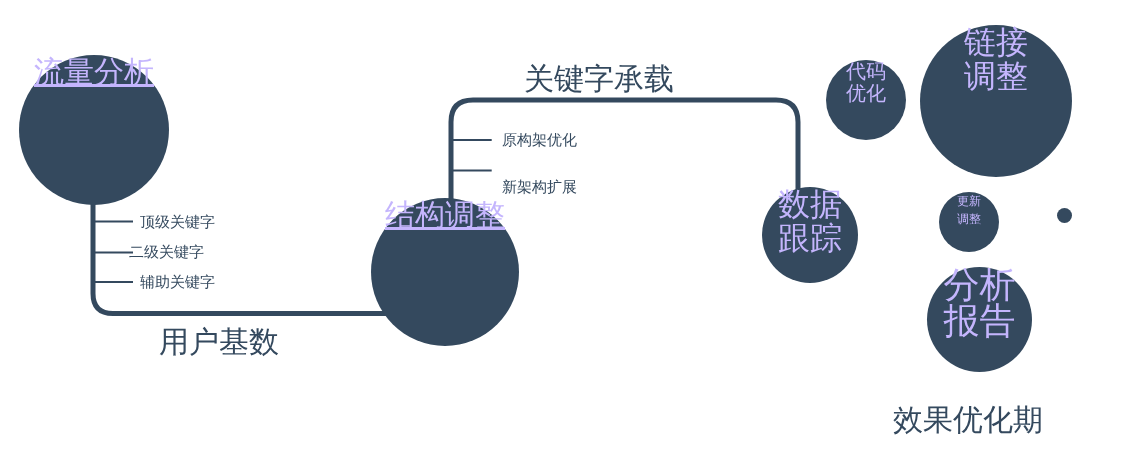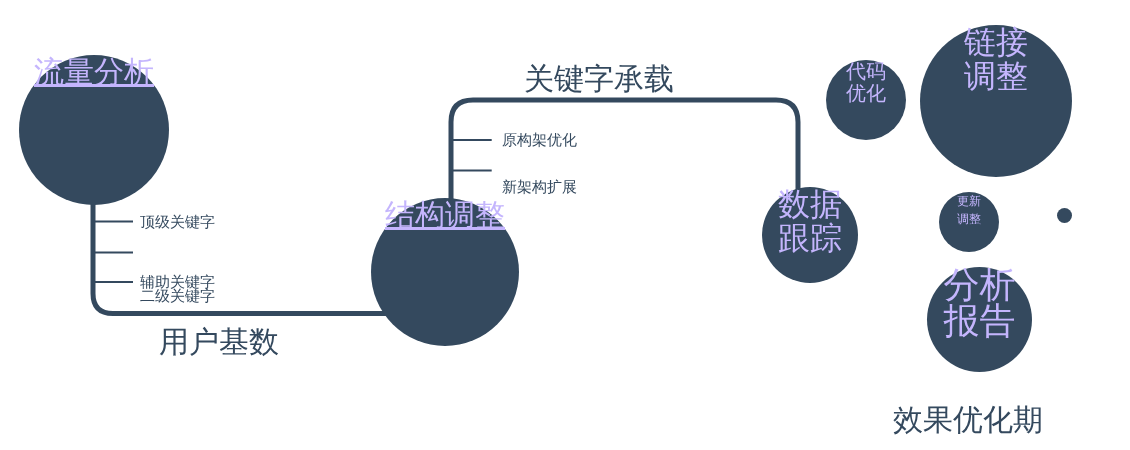--- a/index.html
+++ b/index.html
@@ -62,21 +62,21 @@
   .label-user-base    { left: 159px; top: 325px; }
   .label-effect-phase { left: 893px; top: 403px; }
   .tick-label {
     position: absolute;
     color: var(--primary, #34495e);
     font-size: 15px;
     line-height: 18px;
     white-space: nowrap;
   }
   .tick-top1    { left: 140px; top: 213px; }
-  .tick-top2    { left: 140px; top: 243px; margin-top: 44px; }
+  .tick-top2    { left: 129px; top: 243px; }
   .tick-top3    { left: 140px; top: 273px; text-align: center; }
   .tick-branch1 { left: 502px; top: 131px; text-align: right; }
   .tick-branch2 { left: 502px; top: 162px; margin-top: 16px; }
 </style>
 </head>
 <body>
 
 <div class="canvas" style="--primary: #34495e; --bg: #ffffff;">
 
   <svg class="connectors" viewBox="0 0 1130 450">

